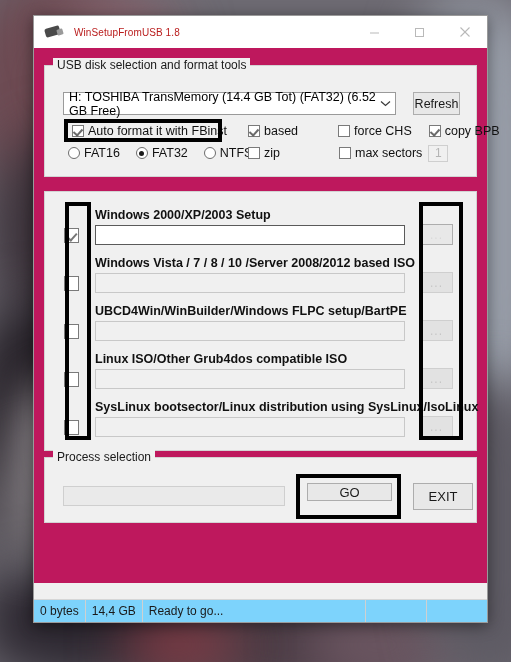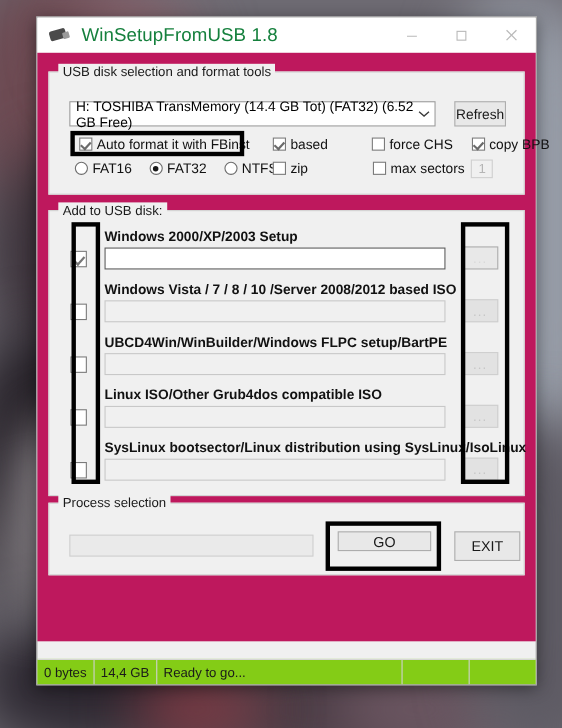--- a/index.html
+++ b/index.html
@@ -28,21 +28,21 @@
   #win{
     position:absolute;left:33px;top:15px;width:453px;height:606px;
     background:#f0f0f0;border:1px solid #9a9a9a;
     box-shadow:0 3px 14px rgba(0,0,0,.45);
     display:flex;flex-direction:column;
   }
   .titlebar{height:32px;display:flex;align-items:center;background:#ffffff;flex:0 0 auto;}
   .app-icon{width:22px;height:16px;margin-left:9px;position:relative;}
   .app-icon .body{position:absolute;left:2px;top:3px;width:15px;height:9px;background:#4a4a4a;border-radius:2px;transform:rotate(-16deg);}
   .app-icon .cap{position:absolute;left:14px;top:5px;width:6px;height:6px;background:#9a9a9a;border-radius:1px;transform:rotate(-16deg);}
-  .title-text{margin-left:9px;font-size:17px;color:#15803d;letter-spacing:.1px;}
+  .title-text{margin-left:9px;font-size:10px;color:#b91c1c;letter-spacing:.1px;}
   .winbtns{margin-left:auto;display:flex;height:32px;}
   .winbtn{width:45px;height:32px;display:flex;align-items:center;justify-content:center;color:#b9b9b9;font-size:12px;}
   .winbtn svg{display:block;}
   .menubar{height:25px;display:flex;align-items:center;padding-left:10px;background:#ffffff;font-size:13px;color:#2b2b2b;flex:0 0 auto;}
   .menubar .mi{padding:2px 10px;}
   .client{flex:1 1 auto;background:#be185d;padding:8px 10px 0 10px;position:relative;}
 
   
   .group{border:1px solid #d3d3d3;background:#f0f0f0;position:relative;}
   .group>.legend{position:absolute;top:-8px;left:8px;background:#f0f0f0;padding:0 4px;font-size:12px;color:#1a1a1a;white-space:nowrap;}
@@ -100,21 +100,21 @@
   #donate{position:absolute;left:40px;top:446px;width:55px;height:23px;font-size:12.5px;}
   #botopts{position:absolute;left:110px;top:450px;display:flex;align-items:center;gap:14px;}
   #botopts .c{display:flex;align-items:center;}
   #botopts .cb{width:14px;height:14px;}
 
   #progress{position:absolute;left:18px;top:28px;width:222px;height:20px;border:1px solid #cfcfcf;background:#eaeaea;box-sizing:border-box;}
   #go{position:absolute;left:262px;top:25px;width:85px;height:18px;font-size:13px;}
   #exit{position:absolute;left:368px;top:25px;width:60px;height:27px;font-size:13px;}
 
   
-  .statusbar{height:22px;flex:0 0 auto;background:#84cc16;border-top:1px solid #d6d6d6;display:flex;align-items:center;font-size:12px;color:#1a1a1a;margin-top:16px;}
+  .statusbar{height:22px;flex:0 0 auto;background:#7dd3fc;border-top:1px solid #d6d6d6;display:flex;align-items:center;font-size:12px;color:#1a1a1a;margin-top:16px;}
   .statusbar .seg{padding:0 6px;height:22px;display:flex;align-items:center;border-right:1px solid #d0d0d0;white-space:nowrap;}
   .statusbar .seg:last-child{border-right:none;}
   .statusbar .seg.wide{flex:1 1 auto;}
   .statusbar .seg.blank{width:48px;}
 </style>
 </head>
 <body>
 
 <div id="desktop">
   <div class="blob b1"></div>
@@ -224,21 +224,20 @@
             <span class="cbl">max sectors</span>
           </div>
           <div class="maxsec-in">1</div>
         </div>
       </div>
 
       <div class="marker" id="mk-autoformat"></div>
     </div>
 
     <div class="group" id="grp-add">
-      <div class="legend">Add to USB disk:</div>
 
       <div class="addrow" style="top:16px;">
         <div class="lab">Windows 2000/XP/2003 Setup</div>
         <div class="chk checked"></div>
         <div class="fld active"></div>
         <div class="btn dots" style="color:#d9d9d9;background:#e8e8e8;border-color:#adadad;">...</div>
       </div>
 
       <div class="addrow" style="top:64px;">
         <div class="lab">Windows Vista / 7 / 8 / 10 /Server 2008/2012 based ISO</div>

